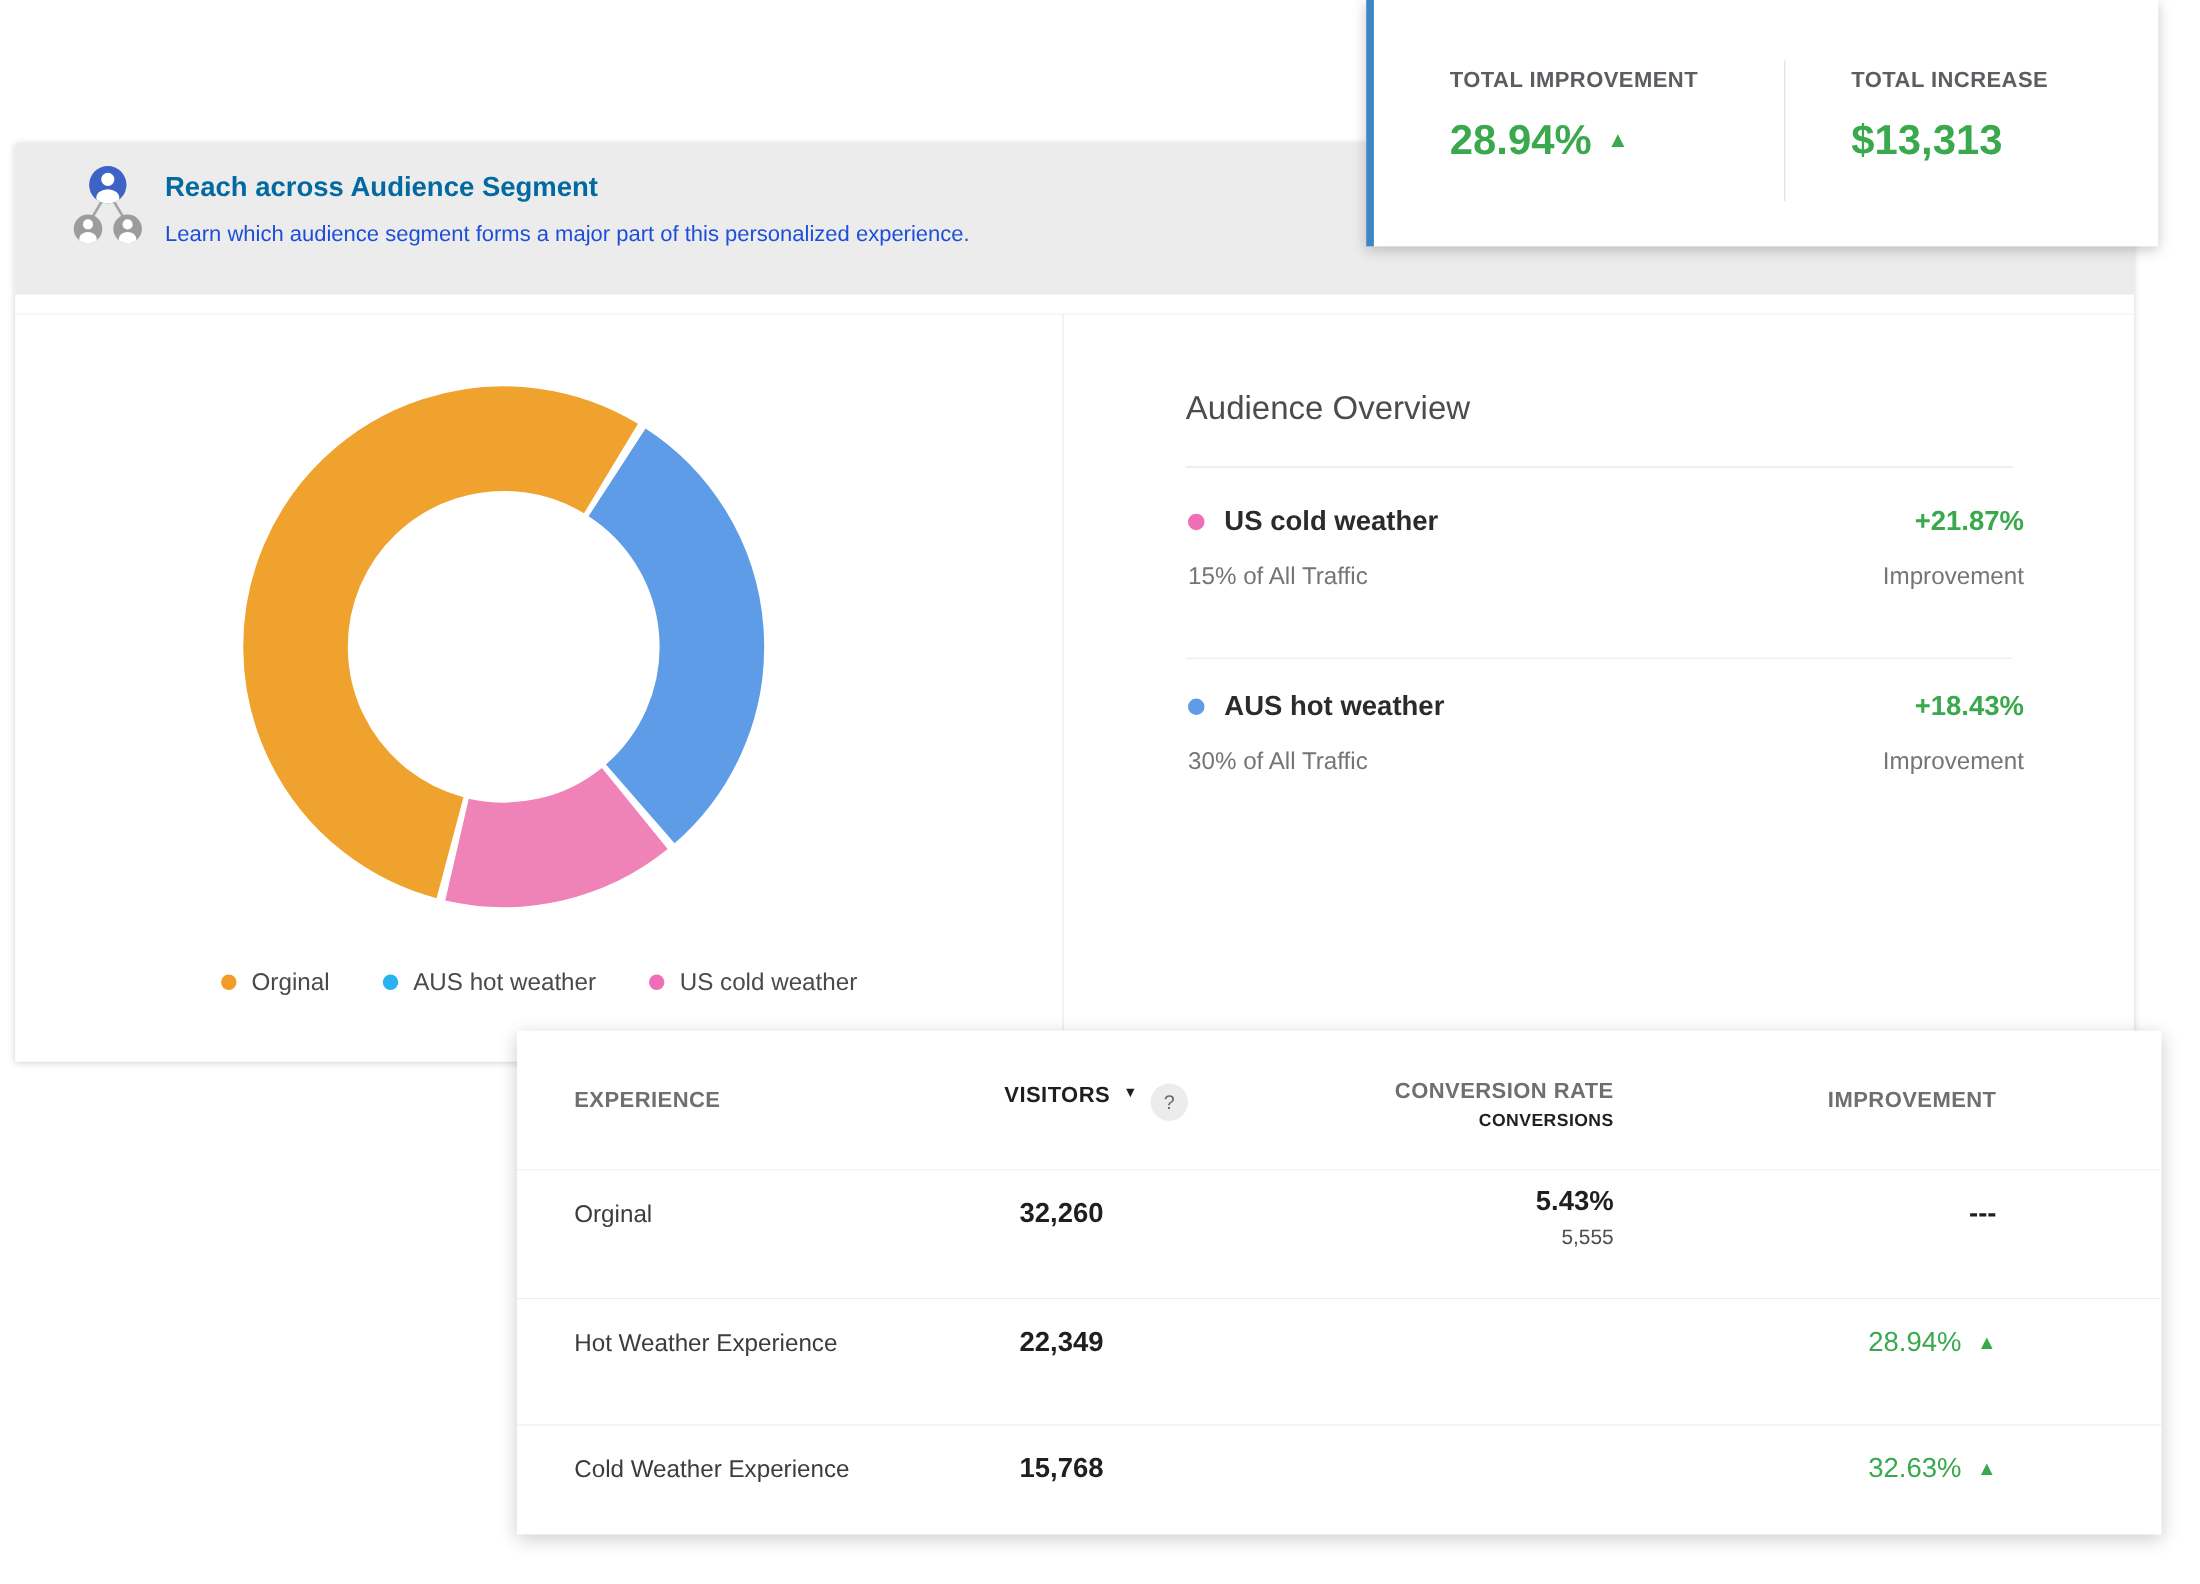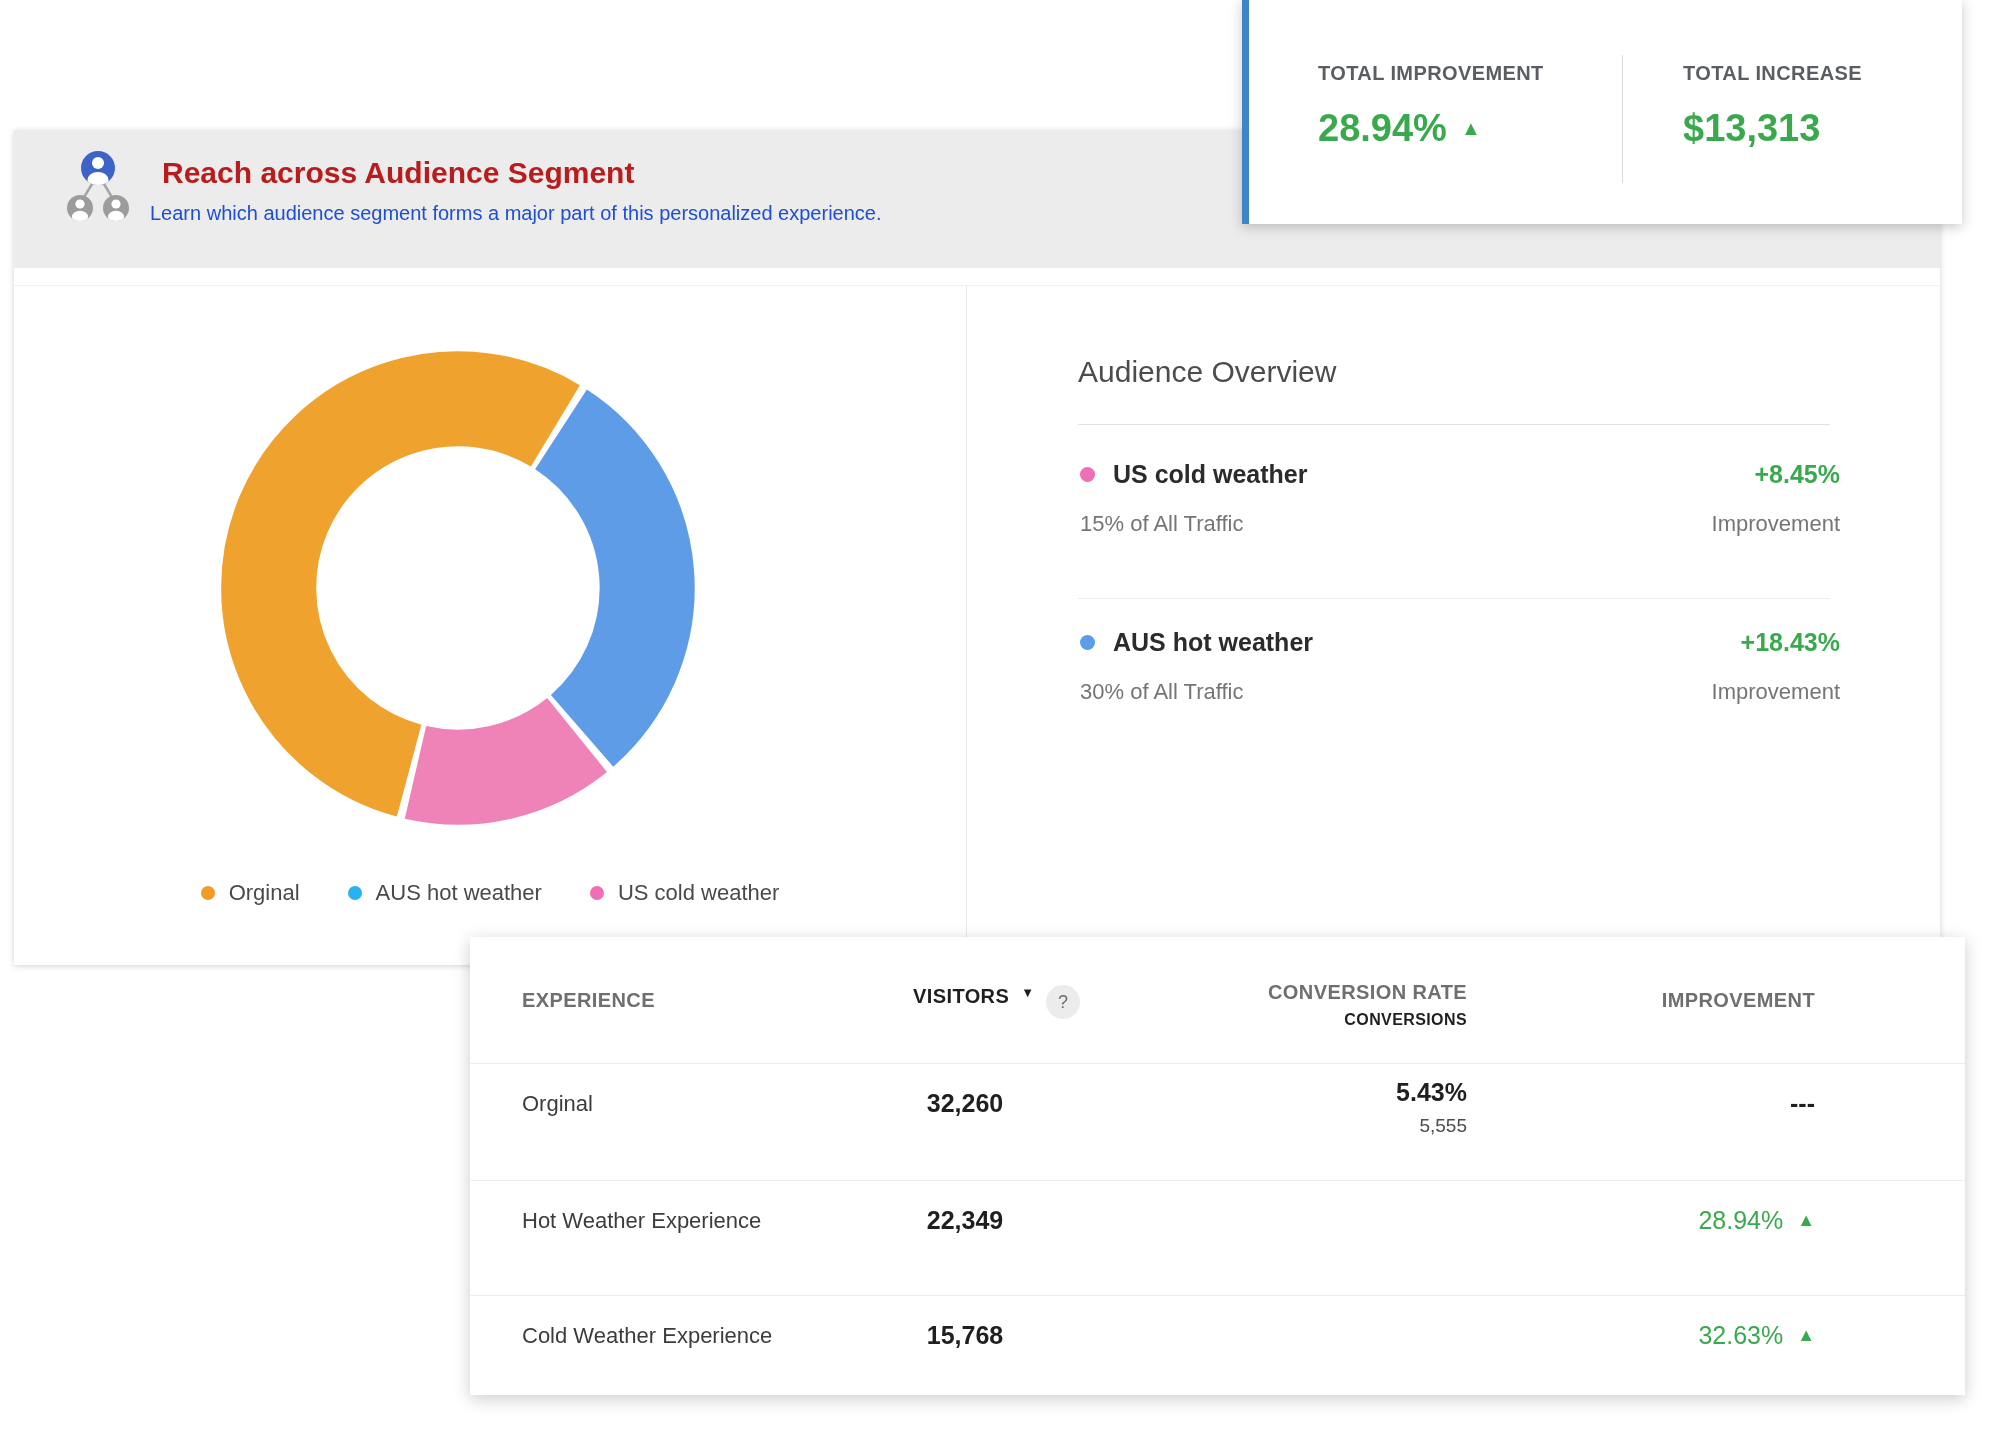--- a/index.html
+++ b/index.html
@@ -5,21 +5,21 @@
   * { margin:0; padding:0; box-sizing:border-box; }
   html,body { background:#ffffff; }
   body { font-family:"Liberation Sans","DejaVu Sans",sans-serif; color:#2b2b2b; }
   #canvas { position:relative; width:2000px; height:1440px; background:#ffffff; overflow:hidden; }
 
   
   .panel { position:absolute; left:14px; top:130px; width:1926px; height:835px;
            background:#ffffff; box-shadow:0 1px 6px rgba(0,0,0,0.18); }
   .panel-band { position:absolute; left:0; top:0; width:100%; height:138px; background:#ececec; }
   .band-icon { position:absolute; left:52px; top:18px; width:64px; height:78px; }
-  .band-title { position:absolute; left:148px; top:26px; font-size:30px; font-weight:bold; color:#b91c1c; }
+  .band-title { position:absolute; left:136px; top:26px; font-size:25px; font-weight:bold; color:#0369a1; }
   .band-subtitle { position:absolute; left:136px; top:72px; font-size:20px; color:#1d4ed8; }
 
   .panel-body { position:absolute; left:0; top:138px; width:1926px; height:697px; background:#ffffff; }
   .body-hairline { position:absolute; left:0; top:17px; width:100%; height:0; border-top:1px solid #f1f1f1; }
   .body-vdivider { position:absolute; left:952px; top:17px; bottom:0; width:1px; background:#e9e9e9; }
 
   
   .donut-wrap { position:absolute; left:199px; top:75px; width:490px; height:490px; }
   .legend { position:absolute; left:0; top:612px; width:952px; display:flex; justify-content:center; gap:48px; }
   .legend-item { display:flex; align-items:center; gap:14px; font-size:22px; color:#4a4a4a; }
@@ -159,21 +159,21 @@
 
       <div class="ov-title">Audience Overview</div>
       <div class="ov-title-divider"></div>
 
       <div class="ov-row ov-row-1">
         <div class="ov-line-main">
           <div class="ov-name-wrap">
             <span class="ov-dot dot-pink"></span>
             <span class="ov-name">US cold weather</span>
           </div>
-          <span class="ov-delta">+8.45%</span>
+          <span class="ov-delta">+21.87%</span>
         </div>
         <div class="ov-line-sub">
           <span class="ov-traffic">15% of All Traffic</span>
           <span class="ov-improve-label">Improvement</span>
         </div>
       </div>
 
       <div class="ov-row-divider"></div>
 
       <div class="ov-row ov-row-2">

